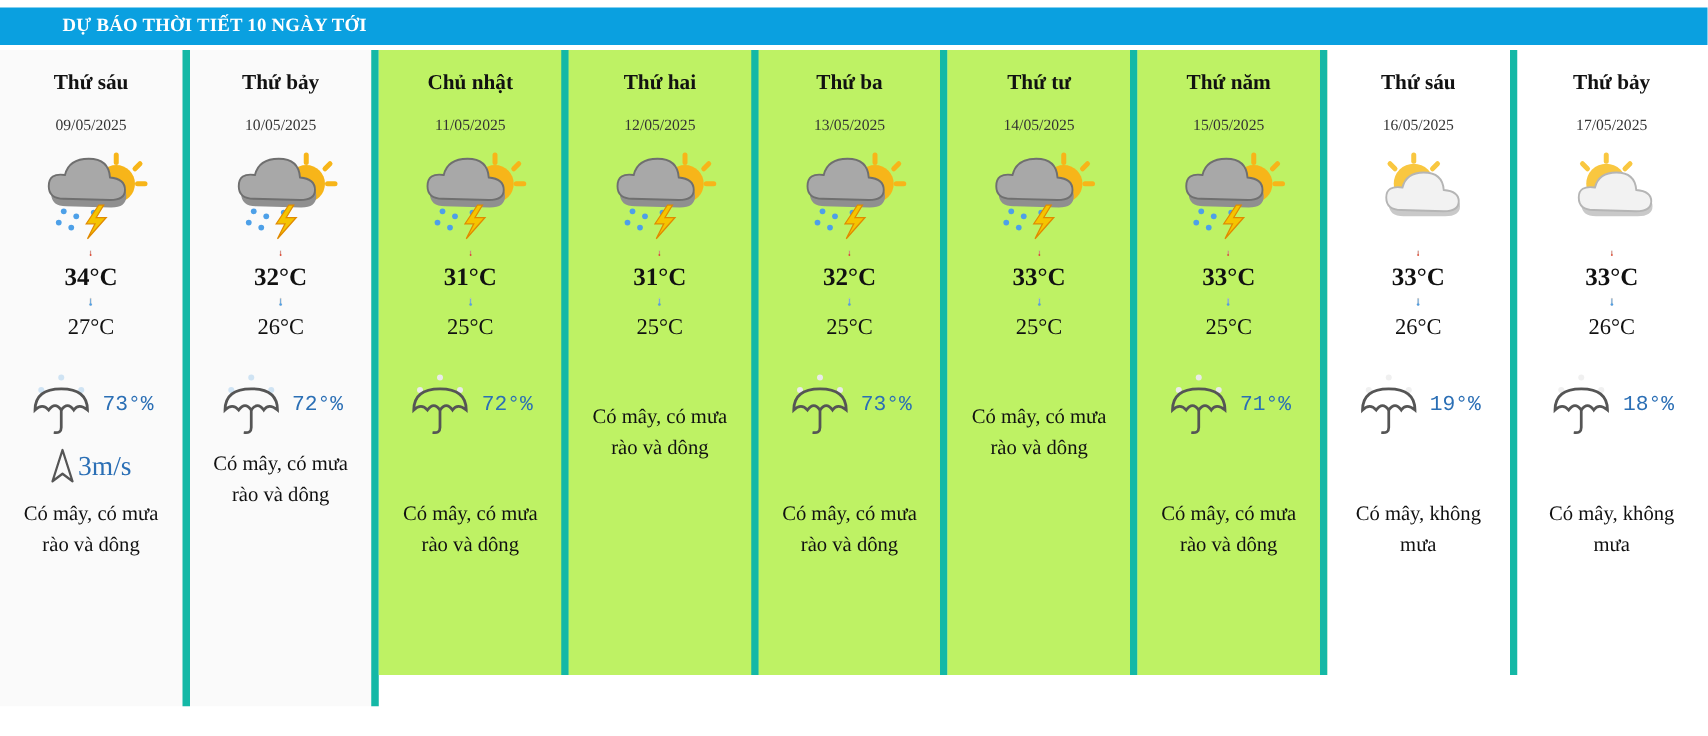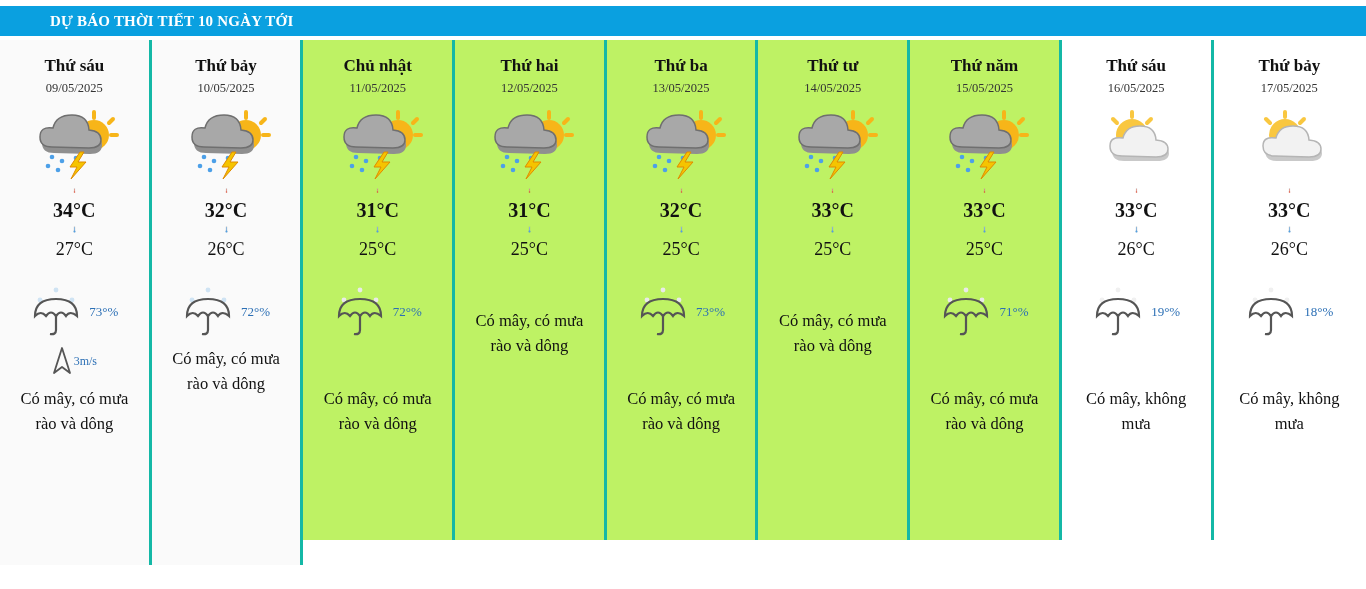--- a/index.html
+++ b/index.html
@@ -44,40 +44,40 @@
     display: flex;
     align-items: flex-start;
   }
   .day {
     position: relative;
     width: 151.7px;
     box-sizing: border-box;
     padding-top: 16px;
     text-align: center;
     background: #fafafa;
-    border-right: 3px solid #14b8a6;
+    border-right: 6px solid #14b8a6;
     min-height: 525px;
   }
   .day.first { background: #fafafa; border-left: 0; }
   .day.tall { min-height: 525px; }
   .day.short { min-height: 500px; background: #fafafa; }
   .day.plain { background: #bef264; text-align: center; }
 
   .dayname {
     font-family: "Liberation Serif", serif;
     font-weight: bold;
     font-size: 17px;
     color: #111;
     line-height: 20px;
   }
   .date {
     font-family: "Liberation Serif", serif;
     font-size: 12.5px;
     color: #333;
-    margin-top: 4px;
+    margin-top: 16px;
     line-height: 16px;
   }
   .icon-wrap {
     height: 74px;
     margin-top: 12px;
     display: flex;
     align-items: center;
     justify-content: center;
   }
   .temp-row {
@@ -103,35 +103,35 @@
   }
   .rain-row {
     display: flex;
     align-items: center;
     justify-content: center;
     gap: 7px;
     height: 52px;
     margin-top: 26px;
   }
   .rain-val {
-    font-family: Liberation Serif, serif;
-    font-size: 13px;
+    font-family: Liberation Mono, monospace;
+    font-size: 17px;
     color: #2b6fb5;
   }
   .wind-row {
     display: flex;
     align-items: center;
     justify-content: center;
     gap: 2px;
     height: 34px;
     margin-top: 6px;
   }
   .wind-val {
     font-family: "Liberation Serif", serif;
-    font-size: 12px;
+    font-size: 22px;
     color: #2b6fb5;
   }
   .wind-row.empty { visibility: hidden; }
   .desc {
     font-family: "Liberation Serif", serif;
     font-size: 16.5px;
     color: #111;
     line-height: 25px;
     margin-top: 8px;
     padding: 0 16px;

